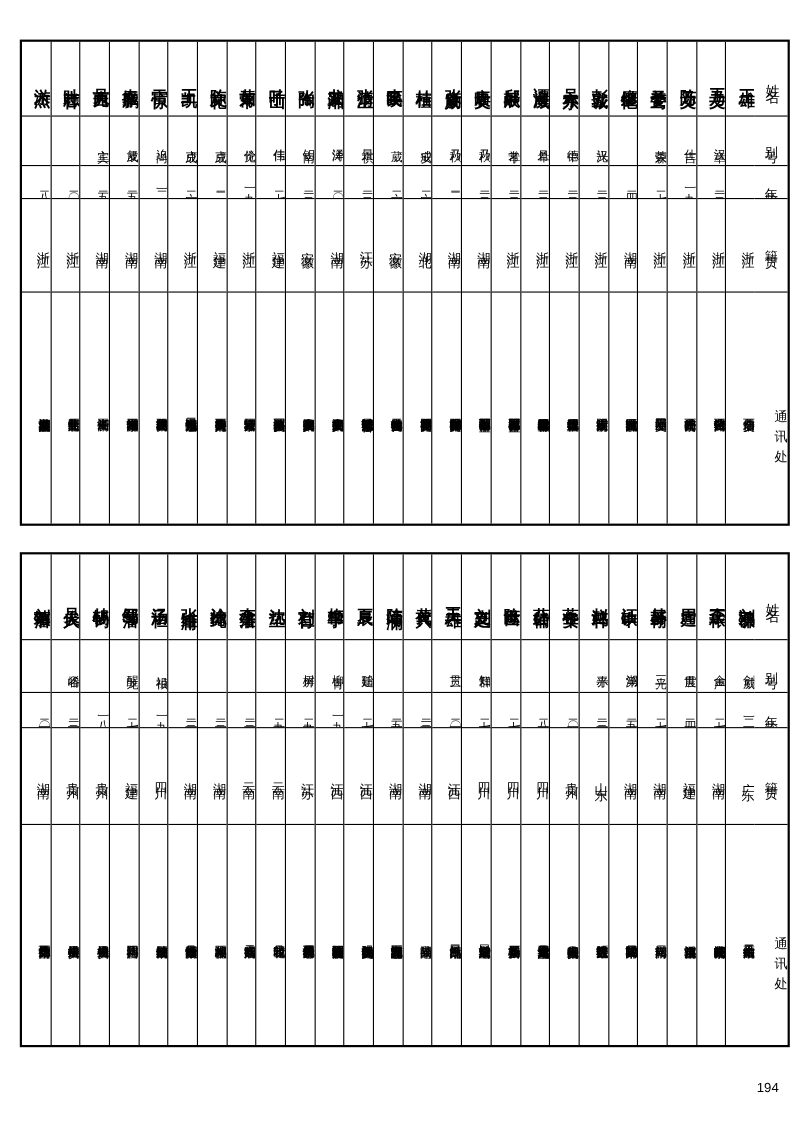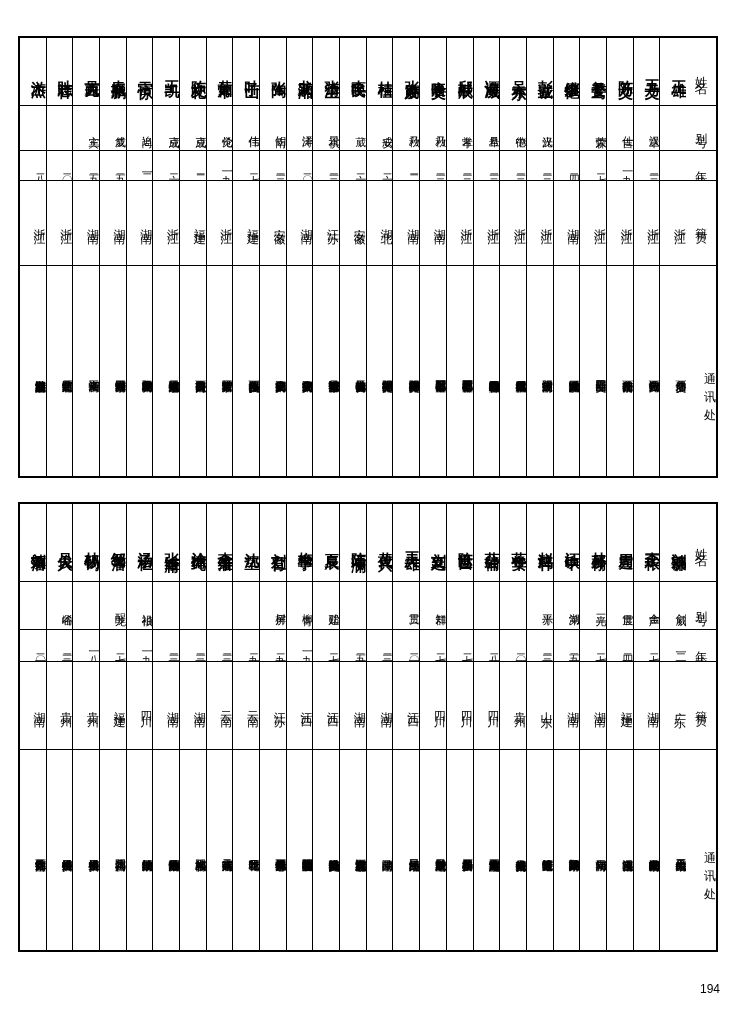--- a/index.html
+++ b/index.html
@@ -88,21 +88,21 @@
     font-weight: normal;
     letter-spacing: 5px;
     justify-content: center;
     align-items: center;
   }
   .header-col .r-name, .header-col .b-name { font-size: 13px; font-weight: normal; }
   .header-col .r-addr, .header-col .b-addr { letter-spacing: 18px; padding-top: 40px; align-items: flex-start;}
 
   .page-number {
     position: absolute;
-    right: 16px;
+    right: 28px;
     bottom: 28px;
     font-size: 12px;
     font-family: "Liberation Sans", sans-serif;
   }
 </style>
 </head>
 <body>
 
 <div class="page">
 

